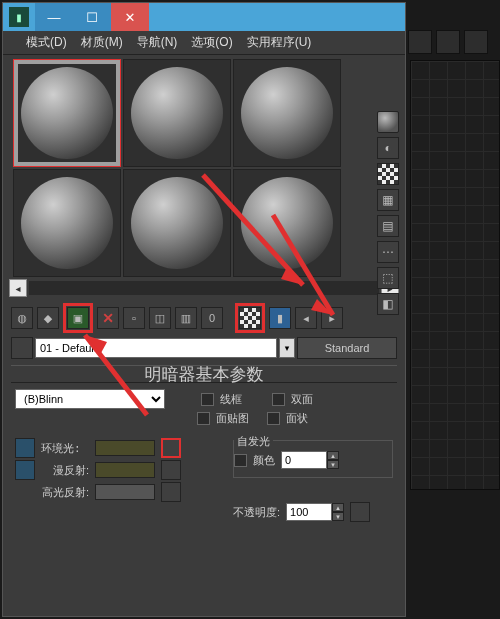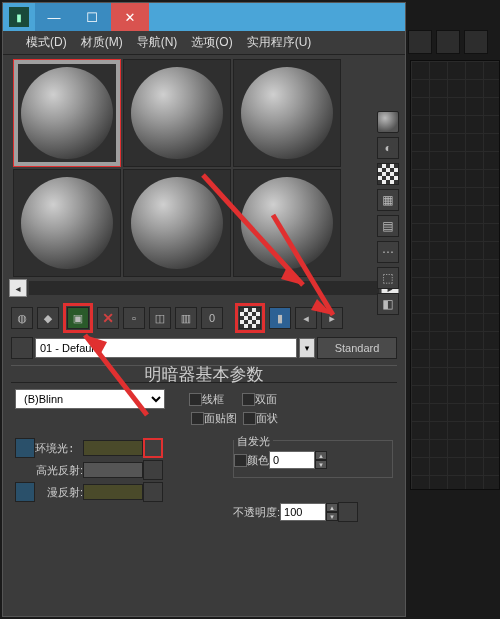--- a/index.html
+++ b/index.html
@@ -28,24 +28,24 @@
 .scrolltrack { flex:1; height:14px; background:#2a2a2a; margin:0 2px; }
 .toolbar2 { display:flex; align-items:center; gap:4px; margin: 6px 2px 4px 4px; }
 .tb2 { width:22px; height:22px; background:#3f3f3f; border:1px solid #222; display:flex; align-items:center; justify-content:center; font-size:11px; color:#bbb; }
 .tb2.del { color:#d04040; font-weight:bold; font-size:14px; }
 .tb2.checker { background: repeating-conic-gradient(#eee 0 25%, #333 0 50%) 0 0/8px 8px; }
 .tb2.active { background:#2d6194; }
 .hlbox { border:3px solid #e03030; padding:1px; display:flex; }
 .namerow { display:flex; align-items:center; margin: 2px 4px 6px 4px; gap:2px; }
 .pick { width:22px; height:22px; background:#3f3f3f; border:1px solid #222; }
 .nameinput { flex:1; height:20px; background:#fff; border:1px solid #666; font-size:11px; padding:0 4px; }
-.stdbtn { width:80px; height:22px; background:#4a4a4a; border:1px solid #222; color:#ccc; font-size:11px; display:flex; align-items:center; justify-content:center; }
+.stdbtn { width:100px; height:22px; background:#4a4a4a; border:1px solid #222; color:#ccc; font-size:11px; display:flex; align-items:center; justify-content:center; }
 .rollhdr { height:18px; background:#3b3b3b; color:#ccc; font-size:17px; display:flex; align-items:center; justify-content:center; border-top:1px solid #555; border-bottom:1px solid #222; margin: 0 4px; }
 .panel { margin: 0 4px; padding: 4px; background:#3b3b3b; color:#ccc; font-size:11px; }
-.row { display:flex; align-items:center; margin:2px 0; }
+.row { display:flex; align-items:center; gap:6px; margin:2px 0; }
 .sel1 { height:20px; background:#fff; border:1px solid #666; font-size:11px; padding:0 4px; width:150px; }
 .chk { width:13px; height:13px; background:#2a2a2a; border:1px solid #666; display:inline-block; }
 .swatch { width:60px; height:16px; background:#4a4a2a; border:1px solid #222; }
 .mapbtn { width:20px; height:20px; background:#3f3f3f; border:1px solid #222; }
 .mapbtn.hl { border:2px solid #e03030; }
 .grp { border:1px solid #555; padding:4px 6px 6px 0; margin-top:4px; }
 .grp .gtitle { font-size:11px; color:#ccc; margin-top:-11px; background:#3b3b3b; width:fit-content; padding:0 3px; }
 .spin { display:flex; align-items:center; }
 .spin input { width:46px; height:18px; background:#fff; border:1px solid #666; font-size:11px; padding:0 3px; }
 .spinbtns { display:flex; flex-direction:column; }
@@ -187,29 +187,29 @@
     <div class="panel">
       <div style="display:flex; gap:6px;">
         <div style="flex:1;">
           <div class="row">
             <div class="mapbtn" style="background:#2a506a"></div>
             <span style="width:48px; text-align:left;font-family:Liberation Mono, monospace;">环境光:</span>
             <div class="swatch"></div>
             <div class="mapbtn hl"></div>
           </div>
           <div class="row">
+            <div class="mapbtn" style="background:#2a506a"></div>
+            <span style="width:48px; text-align:right;">漫反射:</span>
+            <div class="swatch"></div>
+            <div class="mapbtn"></div>
+          </div>
+          <div class="row">
             <span style="width:20px"></span>
             <span style="width:48px; text-align:right;">高光反射:</span>
             <div class="swatch" style="background:#555;"></div>
-            <div class="mapbtn"></div>
-          </div>
-          <div class="row">
-            <div class="mapbtn" style="background:#2a506a"></div>
-            <span style="width:48px; text-align:right;">漫反射:</span>
-            <div class="swatch"></div>
             <div class="mapbtn"></div>
           </div>
         </div>
         <div style="width:160px;">
           <div class="grp">
             <div class="gtitle">自发光</div>
             <div class="row">
               <span class="chk"></span>
               <span>颜色</span>
               <div class="spin">

